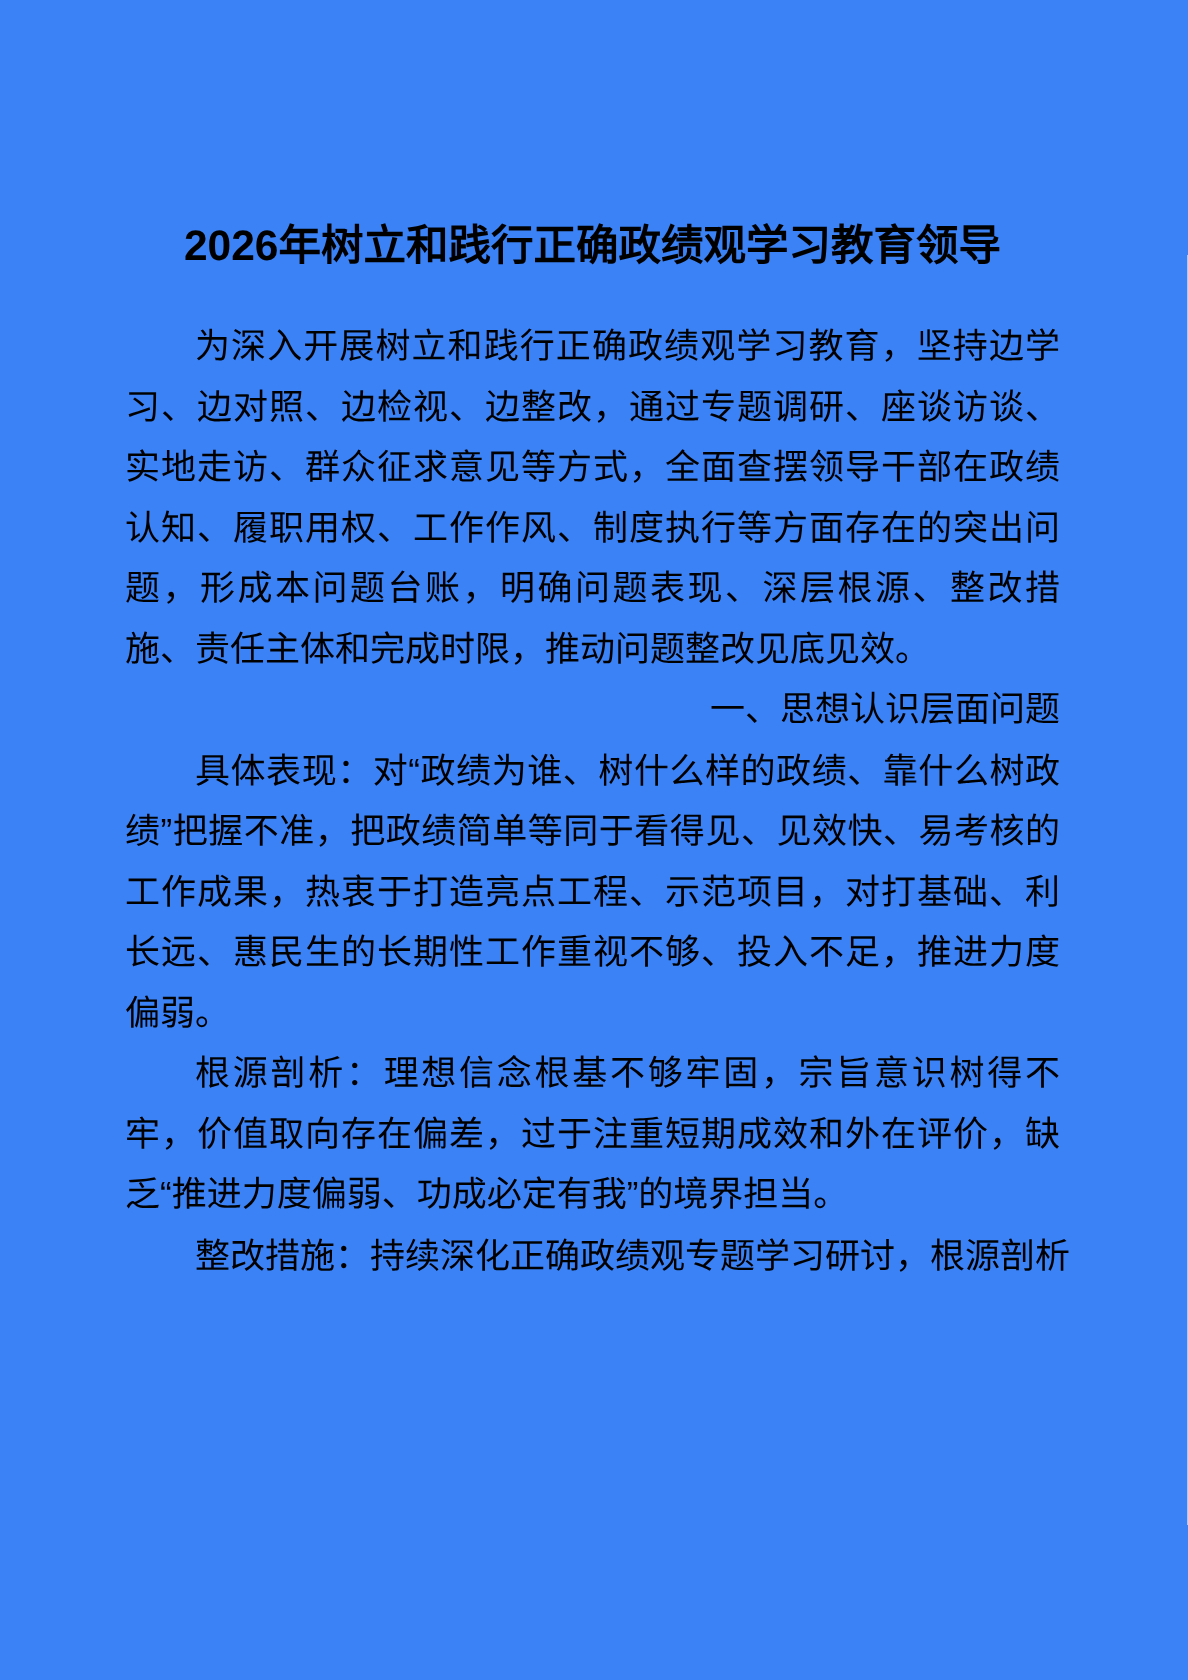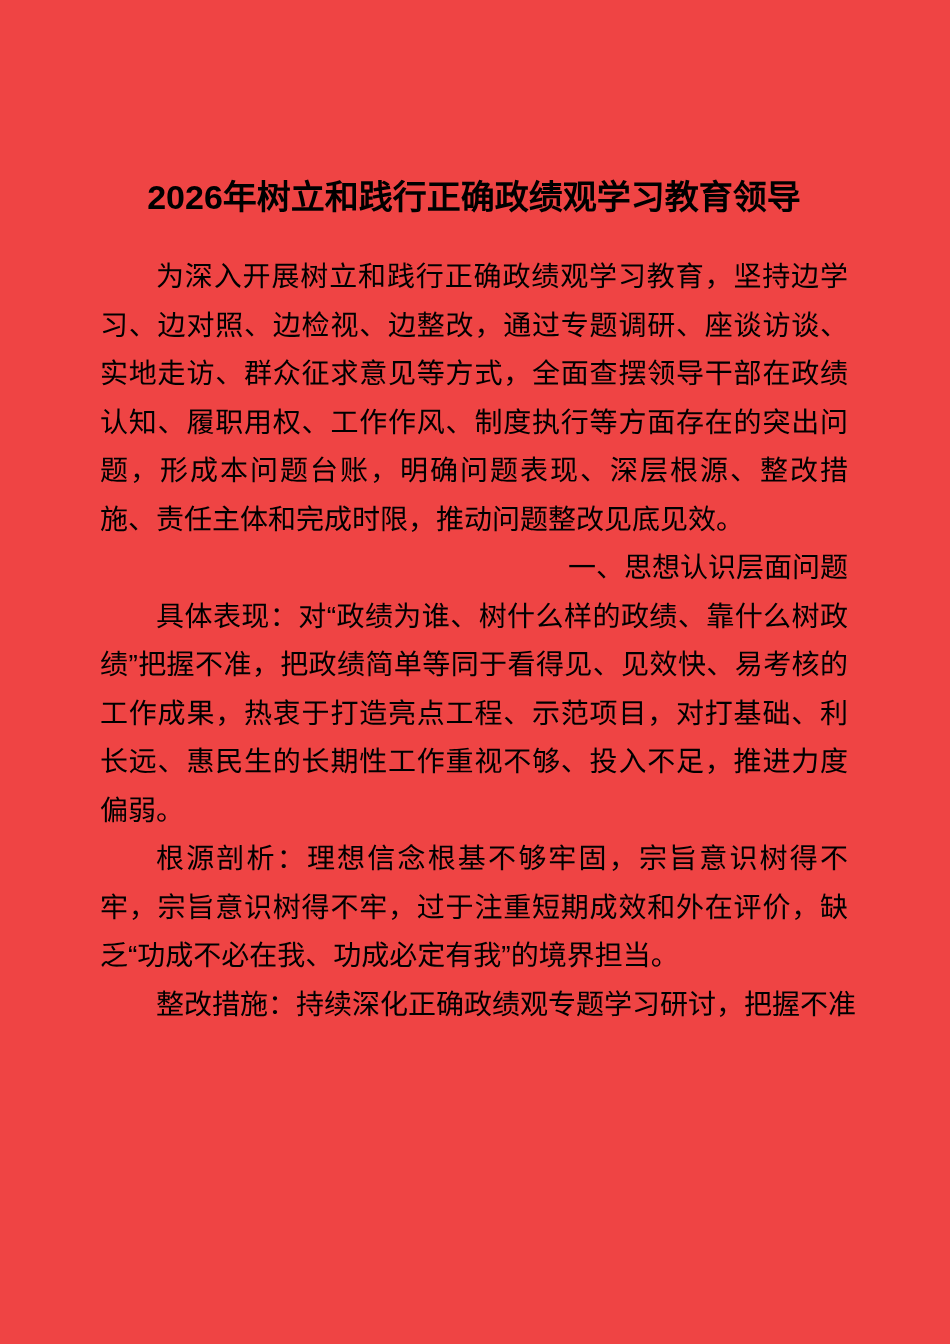--- a/index.html
+++ b/index.html
@@ -10,21 +10,21 @@
   }
   body {
     font-family: "Liberation Sans", "DejaVu Sans", sans-serif;
     color: #000000;
   }
   .page {
     position: relative;
     width: 950px;
     height: 1344px;
     margin: 0 auto;
-    background: #ef4444;
+    background: #3b82f6;
     overflow: hidden;
     box-sizing: border-box;
   }
   .content {
     position: absolute;
     left: 100px;
     top: 0;
     width: 748px;
   }
   .doc-title {
@@ -83,18 +83,18 @@
         <span style="display: block;">2026年树立和践行正确政绩观学习教育领导</span>
       </h1>
 
     <p class="para first-body">为深入开展树立和践行正确政绩观学习教育，坚持边学习、边对照、边检视、边整改，通过专题调研、座谈访谈、实地走访、群众征求意见等方式，全面查摆领导干部在政绩认知、履职用权、工作作风、制度执行等方面存在的突出问题，形成本问题台账，明确问题表现、深层根源、整改措施、责任主体和完成时限，推动问题整改见底见效。</p>
 
     <p class="heading-line">一、思想认识层面问题</p>
 
 
     <p class="para">具体表现：对“政绩为谁、树什么样的政绩、靠什么树政绩”把握不准，把政绩简单等同于看得见、见效快、易考核的工作成果，热衷于打造亮点工程、示范项目，对打基础、利长远、惠民生的长期性工作重视不够、投入不足，推进力度偏弱。</p>
 
-    <p class="para">根源剖析：理想信念根基不够牢固，宗旨意识树得不牢，宗旨意识树得不牢，过于注重短期成效和外在评价，缺乏“功成不必在我、功成必定有我”的境界担当。</p>
+    <p class="para">根源剖析：理想信念根基不够牢固，宗旨意识树得不牢，价值取向存在偏差，过于注重短期成效和外在评价，缺乏“推进力度偏弱、功成必定有我”的境界担当。</p>
 
-    <p class="tail-line">整改措施：持续深化正确政绩观专题学习研讨，把握不准</p>
+    <p class="tail-line">整改措施：持续深化正确政绩观专题学习研讨，根源剖析</p>
 
   </div>
 </div>
 
 </body></html>

